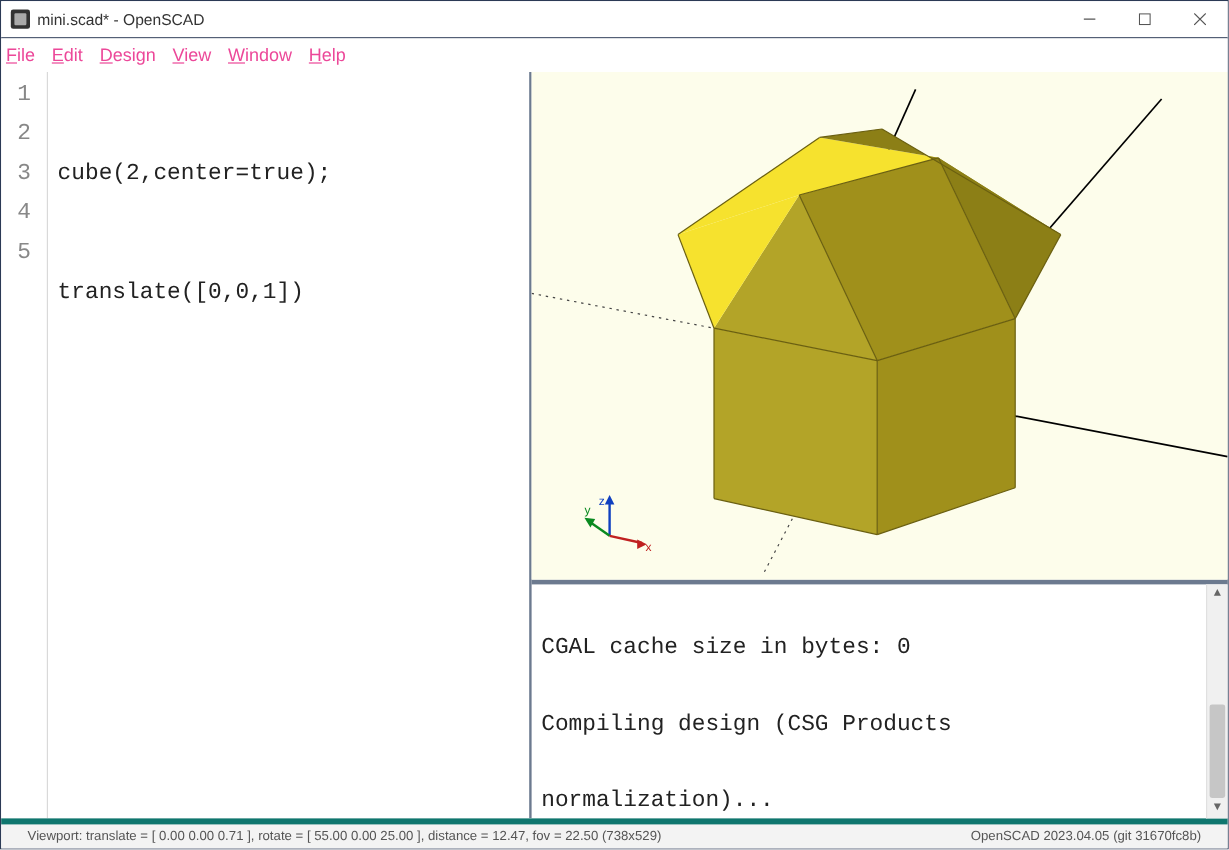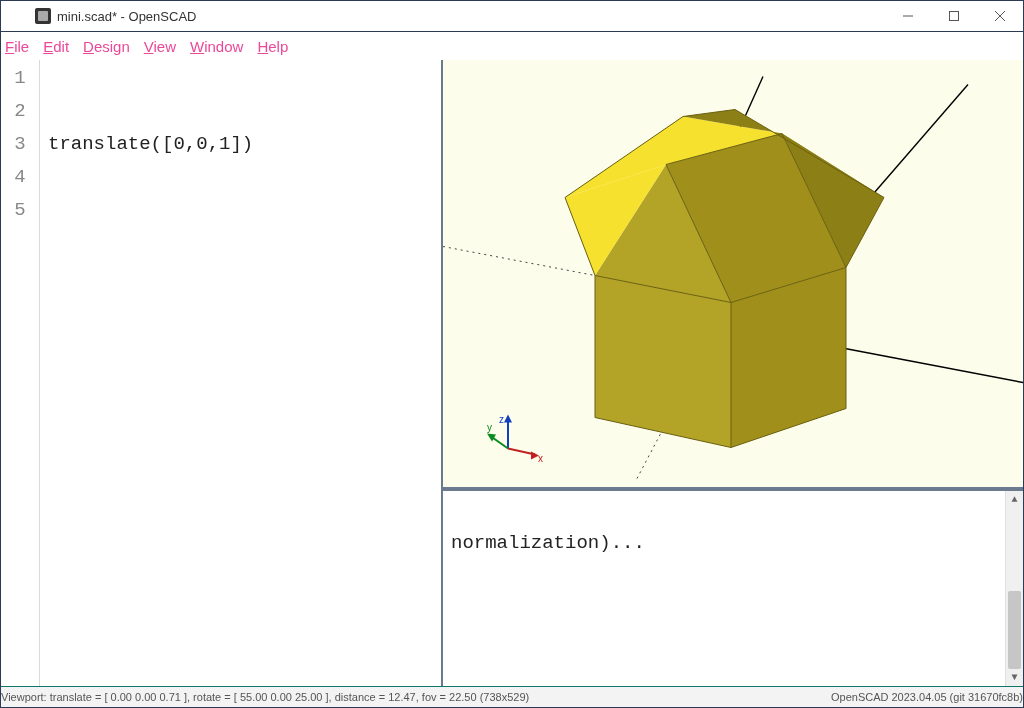--- a/index.html
+++ b/index.html
@@ -1,17 +1,17 @@
 <!DOCTYPE html>
 <html><head>
 <meta charset="utf-8">
 <style>
   html,body{margin:0;padding:0;width:1024px;height:708px;overflow:hidden;font-family:"Segoe UI",Tahoma,sans-serif;background:#fff;color:#222;}
   .window{width:1024px;height:708px;display:flex;flex-direction:column;border:1px solid #2b3a55;box-sizing:border-box;}
-  .titlebar{height:30px;background:#fff;display:flex;align-items:center;border-bottom:1px solid #2b3a55;font-size:13px;color:#333;padding-left:26px;}
+  .titlebar{height:30px;background:#fff;display:flex;align-items:center;border-bottom:1px solid #2b3a55;font-size:13px;color:#333;}
   .titlebar .appicon{width:16px;height:16px;margin:0 6px 0 8px;background:#333;border-radius:2px;display:inline-block;position:relative;}
   .titlebar .appicon:before{content:"";position:absolute;inset:3px;background:#aaa;border-radius:1px;}
   .titlebar .title{flex:0 0 auto;}
   .titlebar .spacer{flex:1;}
   .winbtns{display:flex;height:100%;}
   .winbtn{width:46px;display:flex;align-items:center;justify-content:center;color:#555;}
   .menubar{height:28px;display:flex;align-items:center;padding:0 4px;font-size:15px;color:#ec4899;background:#fff;}
   .menubar span{margin-right:14px;}
   .menubar span u{text-decoration:underline;}
   .workarea{flex:1;display:flex;min-height:0;}
@@ -20,21 +20,21 @@
   .code{flex:1;padding:2px 6px 0 8px;white-space:pre;color:#222;}
   .rightcol{flex:1;display:flex;flex-direction:column;min-width:0;}
   .viewport{flex:1;background:#fdfdeb;position:relative;}
   .viewport svg{position:absolute;inset:0;}
   .splitter{height:4px;background:#6c7a8f;}
   .console{height:195px;display:flex;font-family:Consolas,"Courier New",monospace;font-size:19px;line-height:32px;color:#222;}
   .console .ctext{flex:1;padding:4px 6px 0 8px;white-space:pre;overflow:hidden;}
   .console .scroll{width:17px;background:#f0f0f0;position:relative;border-left:1px solid #e0e0e0;}
   .console .thumb{position:absolute;left:2px;right:2px;top:100px;height:78px;background:#c6c6c6;border-radius:2px;}
   .console .arrow{position:absolute;left:0;right:0;height:17px;display:flex;align-items:center;justify-content:center;color:#666;font-size:10px;}
-  .statusbar{height:20px;background:#f3f3f3;border-top:1px solid #0f766e;font-size:11px;color:#555;display:flex;align-items:center;padding:0 0;}
+  .statusbar{height:20px;background:#f3f3f3;border-top:5px solid #0f766e;font-size:11px;color:#555;display:flex;align-items:center;padding:0 22px;}
   .statusbar .sspace{flex:1;}
 </style>
 </head>
 <body>
 
 <div class="window">
 
   <div class="titlebar">
     <span class="appicon"></span>
     <span class="title">mini.scad* - OpenSCAD</span>
@@ -72,20 +72,21 @@
 
     <div class="editor">
       <div class="gutter">
         <div>1</div>
         <div>2</div>
         <div>3</div>
         <div>4</div>
         <div>5</div>
       </div>
       <div class="code">
+        <div>cube(2,center=true);</div>
         <div>translate([0,0,1])</div>
         <div></div>
       </div>
     </div>
 
     <div class="rightcol">
       <div class="viewport">
         <svg viewBox="0 0 580 410" width="100%" height="100%">
 
           <line x1="0" y1="178" x2="152" y2="207" stroke="#444" stroke-width="1" stroke-dasharray="2,4"></line>
@@ -139,20 +140,22 @@
             <polygon points="96,387 88,383 88,391" fill="#c02020"></polygon>
             <text x="95" y="393" font-size="10" fill="#c02020">x</text>
           </g>
         </svg>
       </div>
 
       <div class="splitter"></div>
 
       <div class="console">
         <div class="ctext">
+<div>CGAL cache size in bytes: 0</div>
+<div>Compiling design (CSG Products</div>
 <div>normalization)...</div>
 
 
 
         </div>
         <div class="scroll">
           <div class="arrow" style="top:0">▲</div>
           <div class="thumb"></div>
           <div class="arrow" style="bottom:0">▼</div>
         </div>

